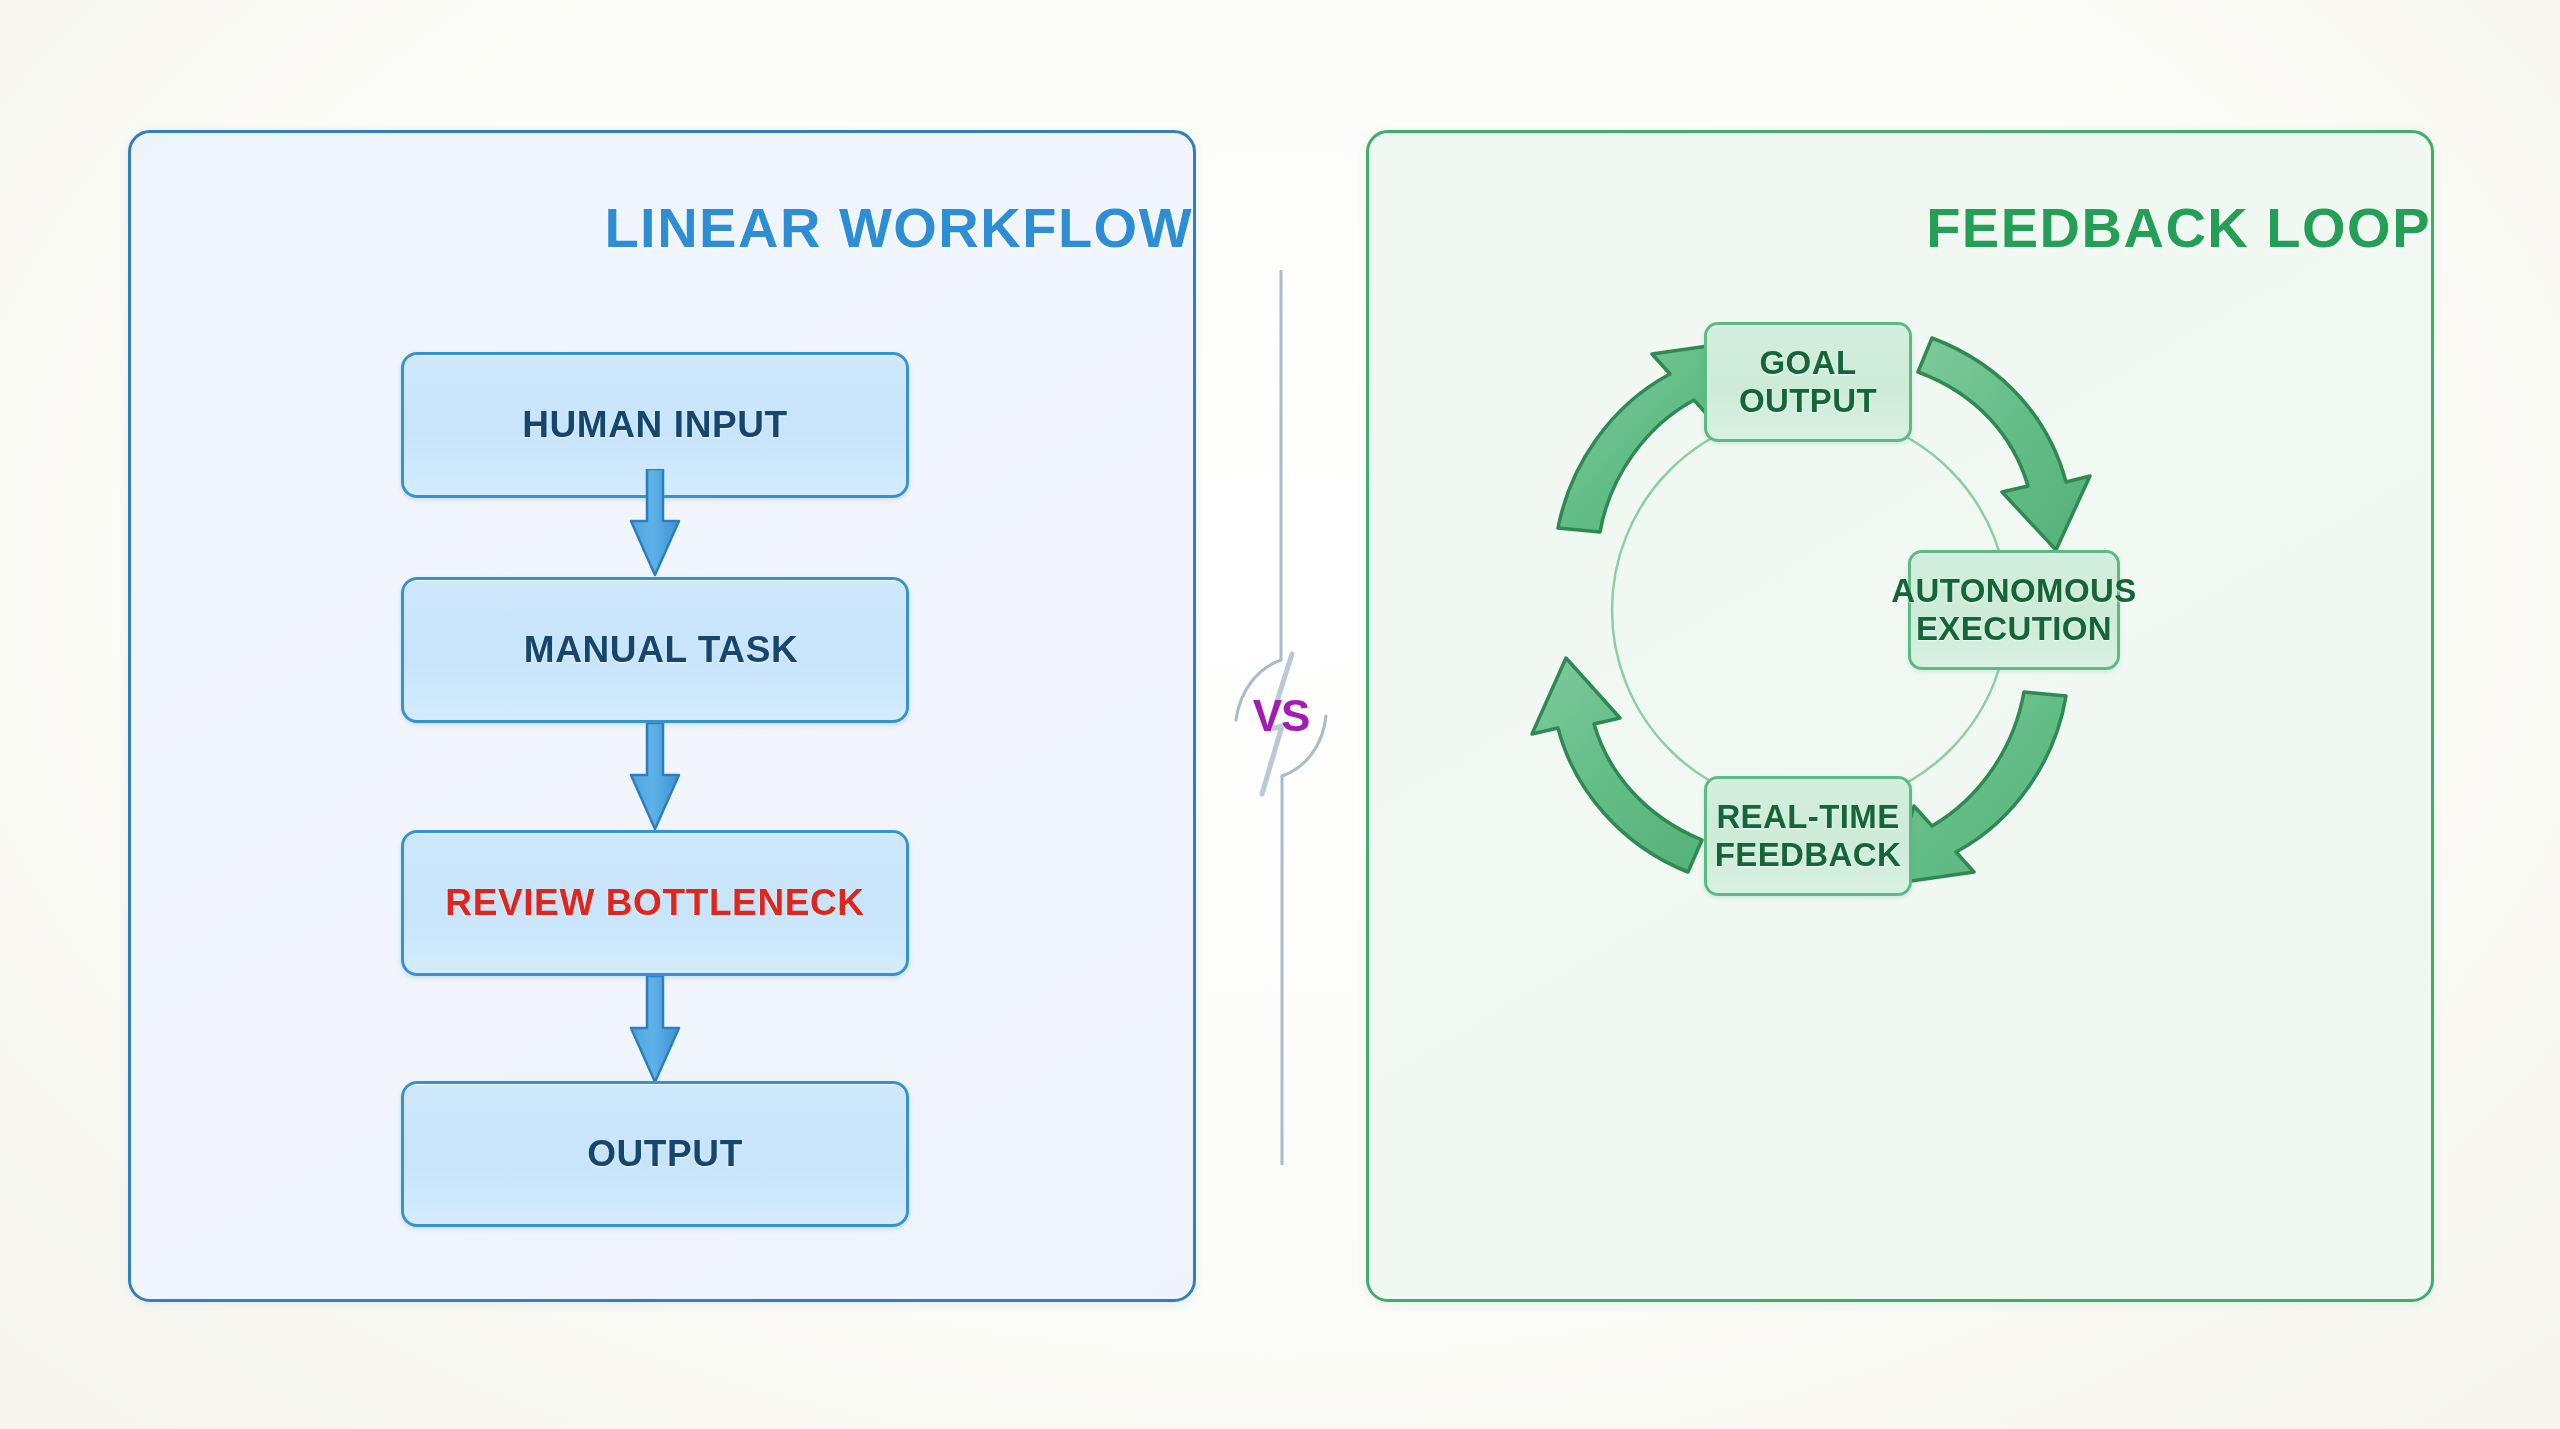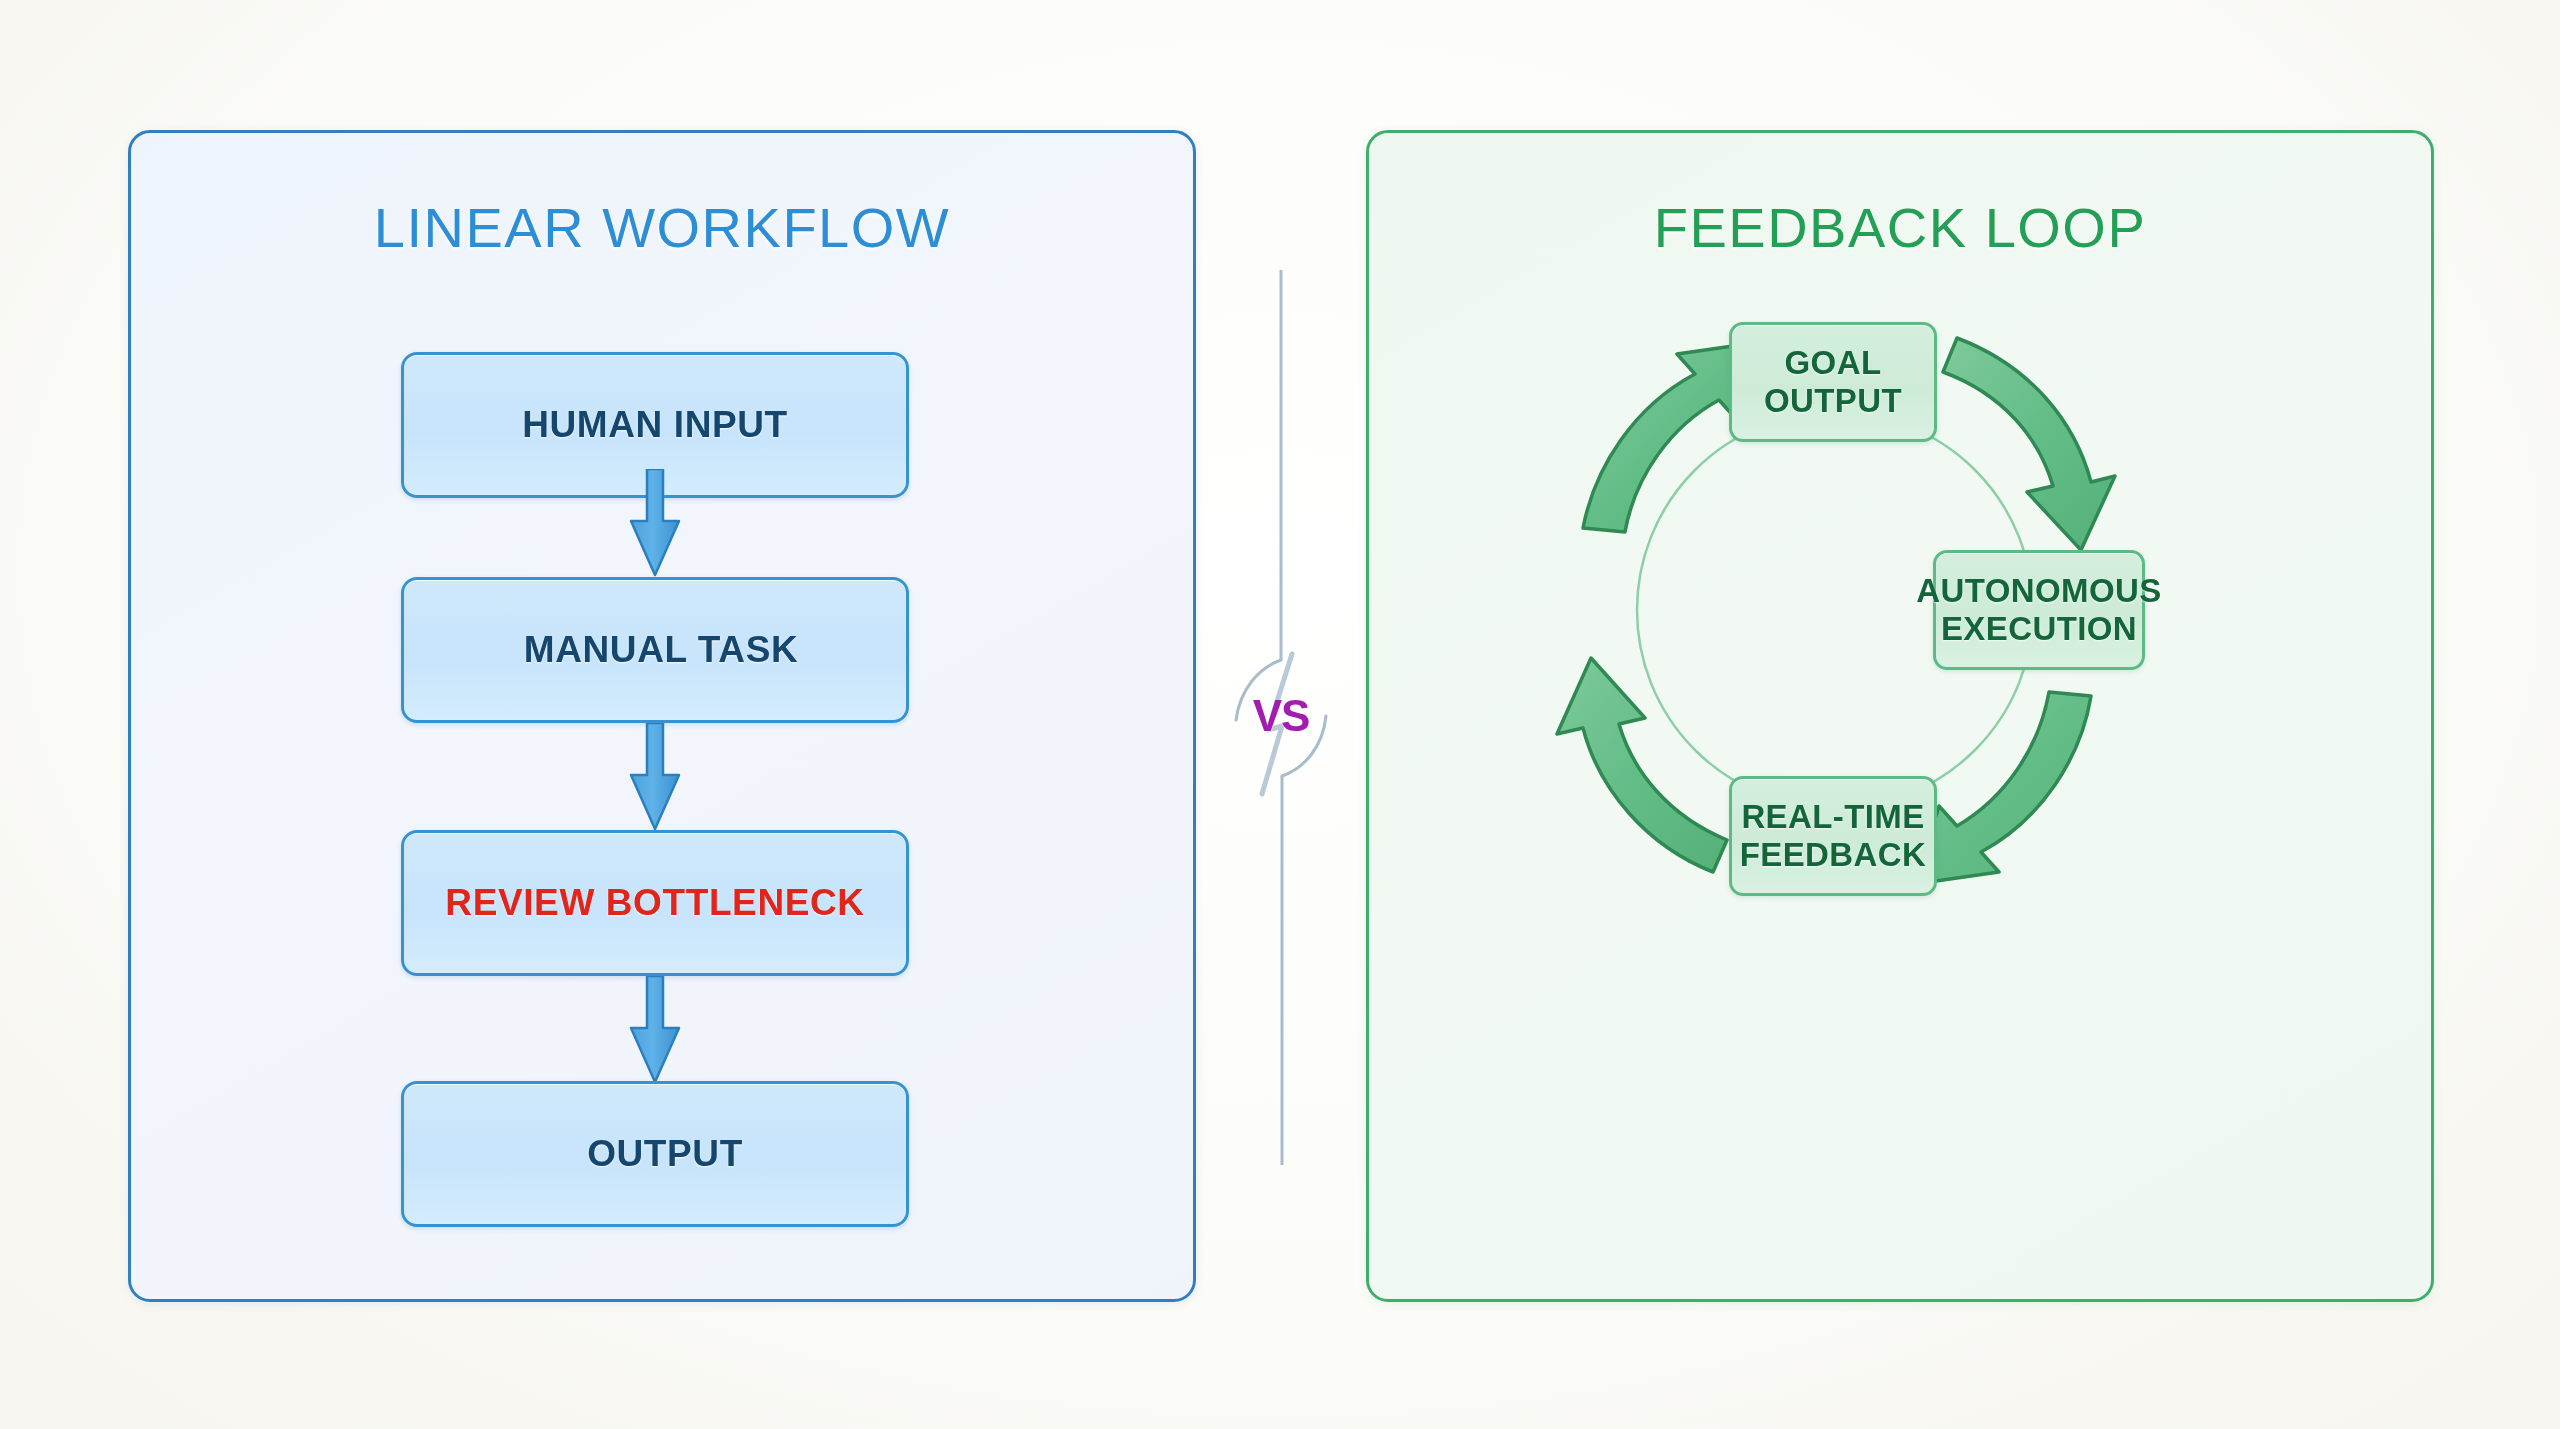--- a/index.html
+++ b/index.html
@@ -45,23 +45,23 @@
     border: 3px solid #3fae6d;
     background: linear-gradient(150deg, #eef7f0 0%, #f2f9f3 45%, #eef7f1 100%);
     box-shadow: 0 2px 10px rgba(60,160,100,.10);
   }
 
   .panel-title {
     position: absolute;
     left: 0;
     right: 0;
     top: 62px;
-    text-align: center;
+    text-align: right;
     font-size: 56px;
-    font-weight: 400;
+    font-weight: 700;
     letter-spacing: 1.5px;
     text-shadow: 0 2px 3px rgba(255,255,255,.9);
   }
   .title-blue { color: #2d8ed6; }
   .title-green { color: #23a055; }
 
   
   .lw-node {
     position: absolute;
     left: 270px;
@@ -122,21 +122,20 @@
     text-shadow: 0 1px 2px rgba(255,255,255,.9);
   }
 
   
   .loop {
     position: absolute;
     left: 1366px;
     top: 130px;
     width: 1068px;
     height: 1172px;
-    margin-left: 25px;
   }
   .al-node {
     position: absolute;
     border-radius: 14px;
     border: 3px solid #5cbb84;
     background: linear-gradient(180deg, #d3eedd 0%, #cdebd7 55%, #d9f1e2 100%);
     box-shadow: 0 2px 5px rgba(50,150,100,.16), inset 0 1px 0 rgba(255,255,255,.75);
     display: flex;
     align-items: center;
     justify-content: center;

